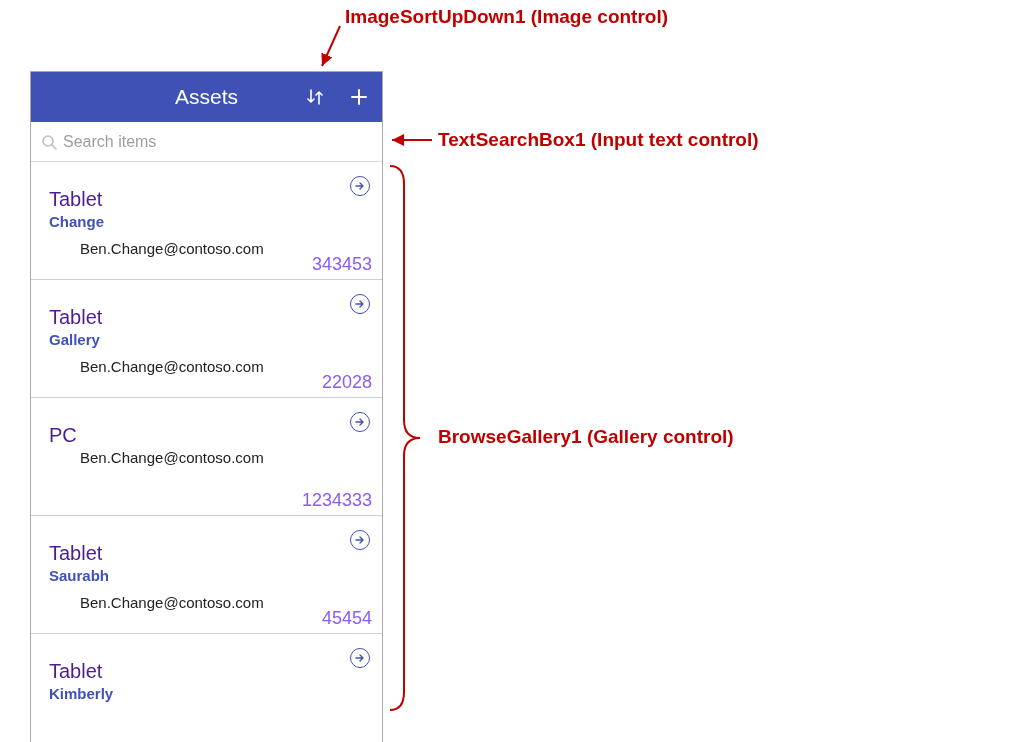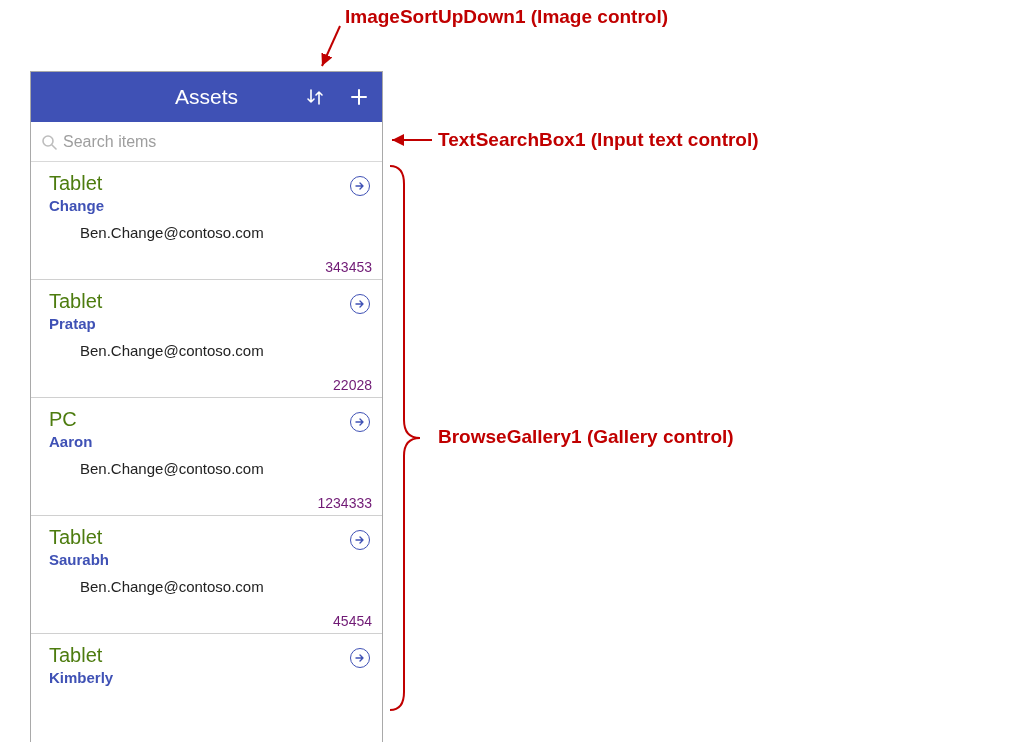--- a/index.html
+++ b/index.html
@@ -85,41 +85,42 @@
       border-bottom: 1px solid #d0d0d0;
       padding: 10px 12px 4px 18px;
       position: relative;
       min-height: 118px;
     }
     .card:last-child {
       border-bottom: none;
     }
     .card-title {
       font-size: 20px;
-      color: #4d7c0f;
+      color: #4c1d95;
       font-weight: 400;
       margin-bottom: 2px;
+      margin-top: 16px;
     }
     .card-sub {
       font-size: 15px;
       color: #3f51b5;
       font-weight: 600;
       margin-bottom: 10px;
     }
     .card-email {
       font-size: 15px;
       color: #222;
       margin-left: 31px;
     }
     .card-id {
       position: absolute;
       right: 10px;
       bottom: 4px;
-      font-size: 14px;
-      color: #701a75;
+      font-size: 18px;
+      color: #8b5cf6;
     }
     .card-arrow {
       position: absolute;
       right: 12px;
       top: 14px;
       width: 20px;
       height: 20px;
       border: 1.5px solid #3f51b5;
       border-radius: 50%;
       display: flex;
@@ -206,33 +207,32 @@
       <div class="card-id">343453</div>
       <div class="card-arrow">
         <svg width="10" height="10" viewBox="0 0 10 10">
             <path d="M1 5 L8 5 M5 2 L8 5 L5 8" stroke="#3f51b5" stroke-width="1.4" fill="none" stroke-linecap="round" stroke-linejoin="round"></path>
           </svg>
       </div>
     </div>
 
     <div class="card">
       <div class="card-title">Tablet</div>
-      <div class="card-sub">Pratap</div>
+      <div class="card-sub">Gallery</div>
       <div class="card-email">Ben.Change@contoso.com</div>
       <div class="card-id">22028</div>
       <div class="card-arrow">
         <svg width="10" height="10" viewBox="0 0 10 10">
             <path d="M1 5 L8 5 M5 2 L8 5 L5 8" stroke="#3f51b5" stroke-width="1.4" fill="none" stroke-linecap="round" stroke-linejoin="round"></path>
           </svg>
       </div>
     </div>
 
     <div class="card">
       <div class="card-title">PC</div>
-      <div class="card-sub">Aaron</div>
       <div class="card-email">Ben.Change@contoso.com</div>
       <div class="card-id">1234333</div>
       <div class="card-arrow">
         <svg width="10" height="10" viewBox="0 0 10 10">
             <path d="M1 5 L8 5 M5 2 L8 5 L5 8" stroke="#3f51b5" stroke-width="1.4" fill="none" stroke-linecap="round" stroke-linejoin="round"></path>
           </svg>
       </div>
     </div>
 
     <div class="card">

